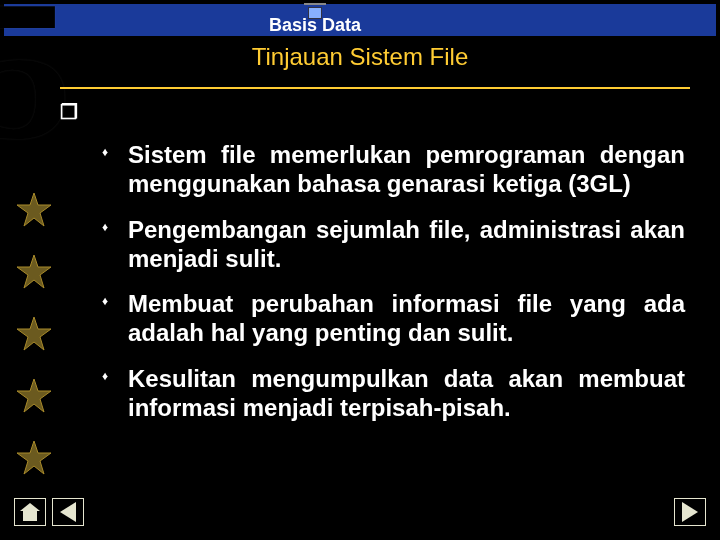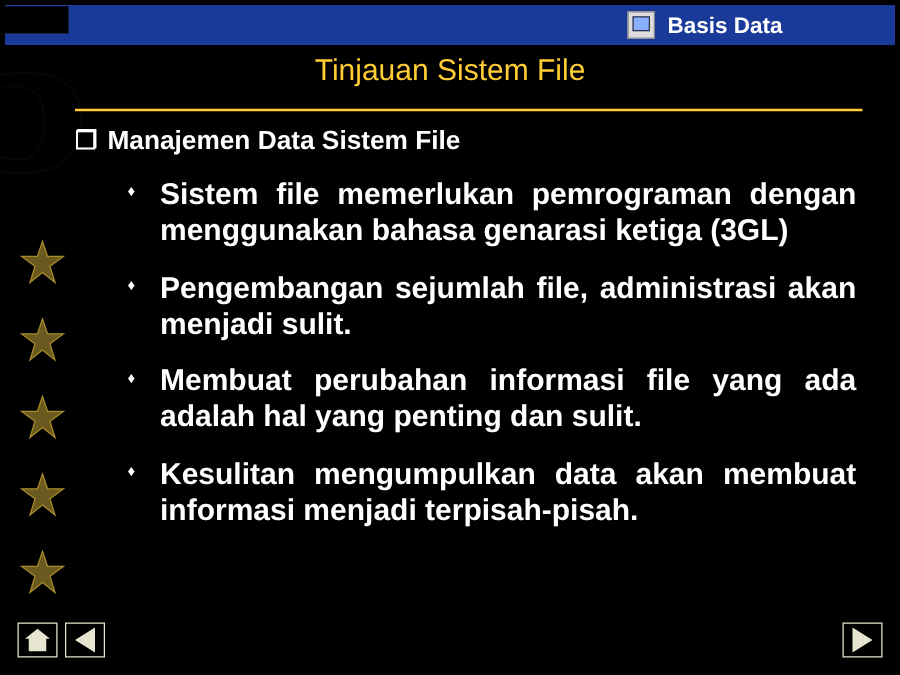--- a/index.html
+++ b/index.html
@@ -16,20 +16,21 @@
     top: 4px;
     left: 4px;
     right: 4px;
     height: 32px;
     background: #1a3a9a;
     display: flex;
     align-items: center;
     justify-content: flex-end;
     padding-right: 90px;
     gap: 10px;
+    flex-direction: column;
   }
   .header-icon {
     width: 22px;
     height: 22px;
     background: #ddd;
     border: 1px solid #888;
     position: relative;
   }
   .header-icon::before {
     content: "";
@@ -168,21 +169,20 @@
 </div>
 
 <div class="big-number">5</div>
 
 <div class="slide-title">Tinjauan Sistem File</div>
 <div class="divider"></div>
 
 <div class="content">
   <div class="sub-heading">
     <span class="book-icon">❐</span>
-    <span>Manajemen Data Sistem File</span>
   </div>
   <ul class="body-list">
     <li>Sistem file memerlukan pemrograman dengan menggunakan bahasa genarasi ketiga (3GL)</li>
     <li>Pengembangan sejumlah file, administrasi akan menjadi sulit.</li>
     <li>Membuat perubahan informasi file yang ada adalah hal yang penting dan sulit.</li>
     <li>Kesulitan mengumpulkan data akan membuat informasi menjadi terpisah-pisah.</li>
   </ul>
 </div>
 
 <div class="star" style="left:16px; top:192px;">

